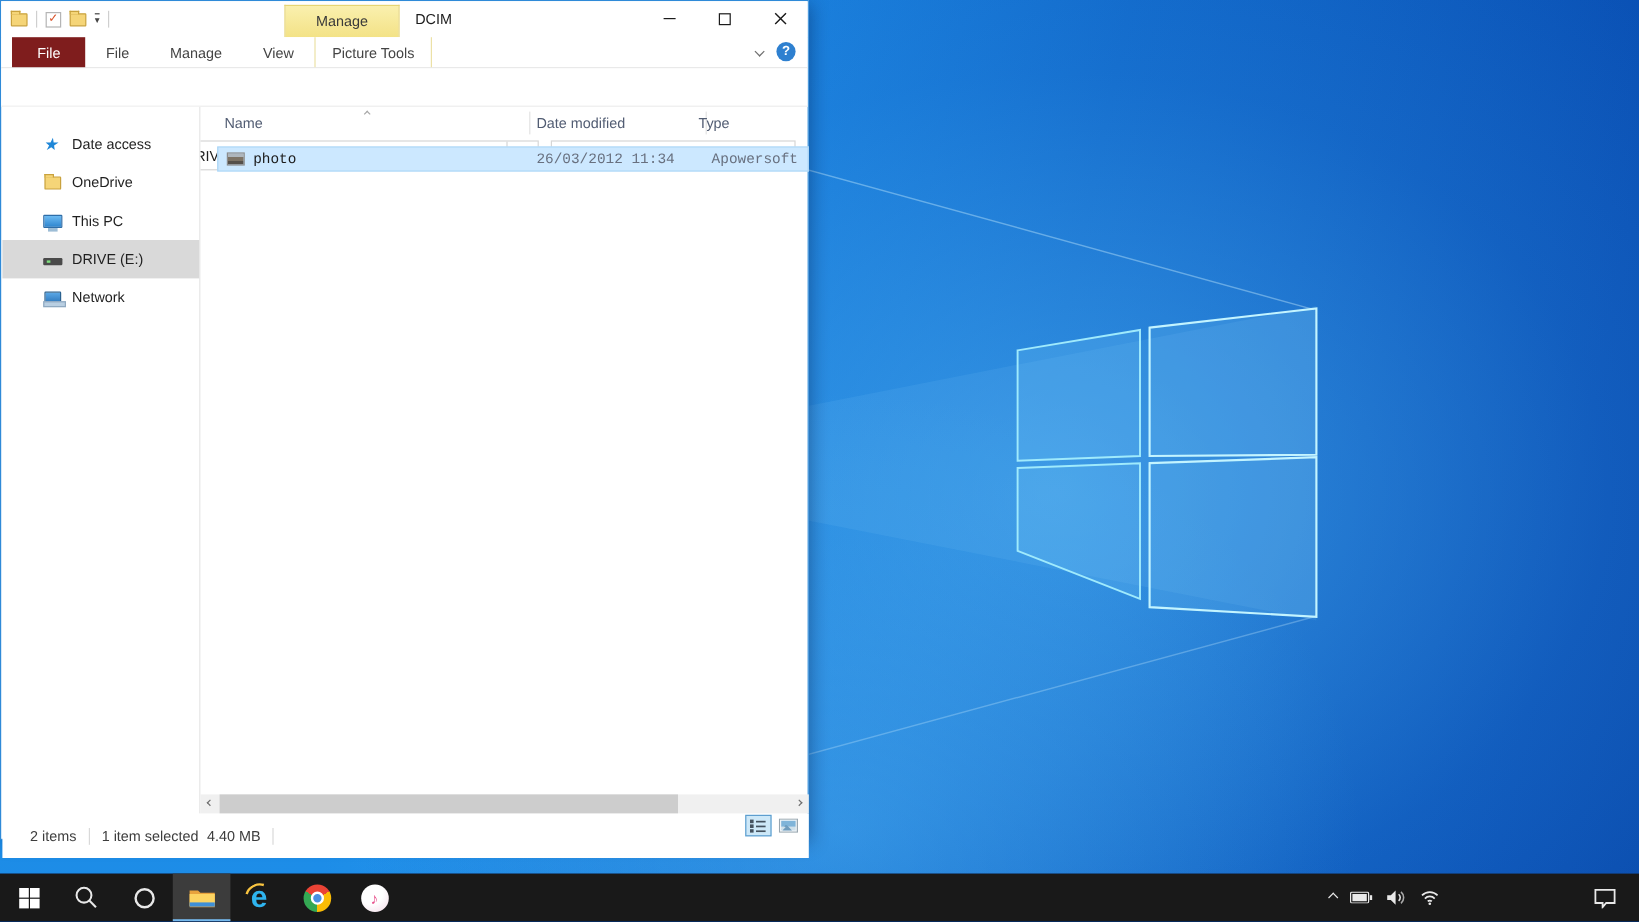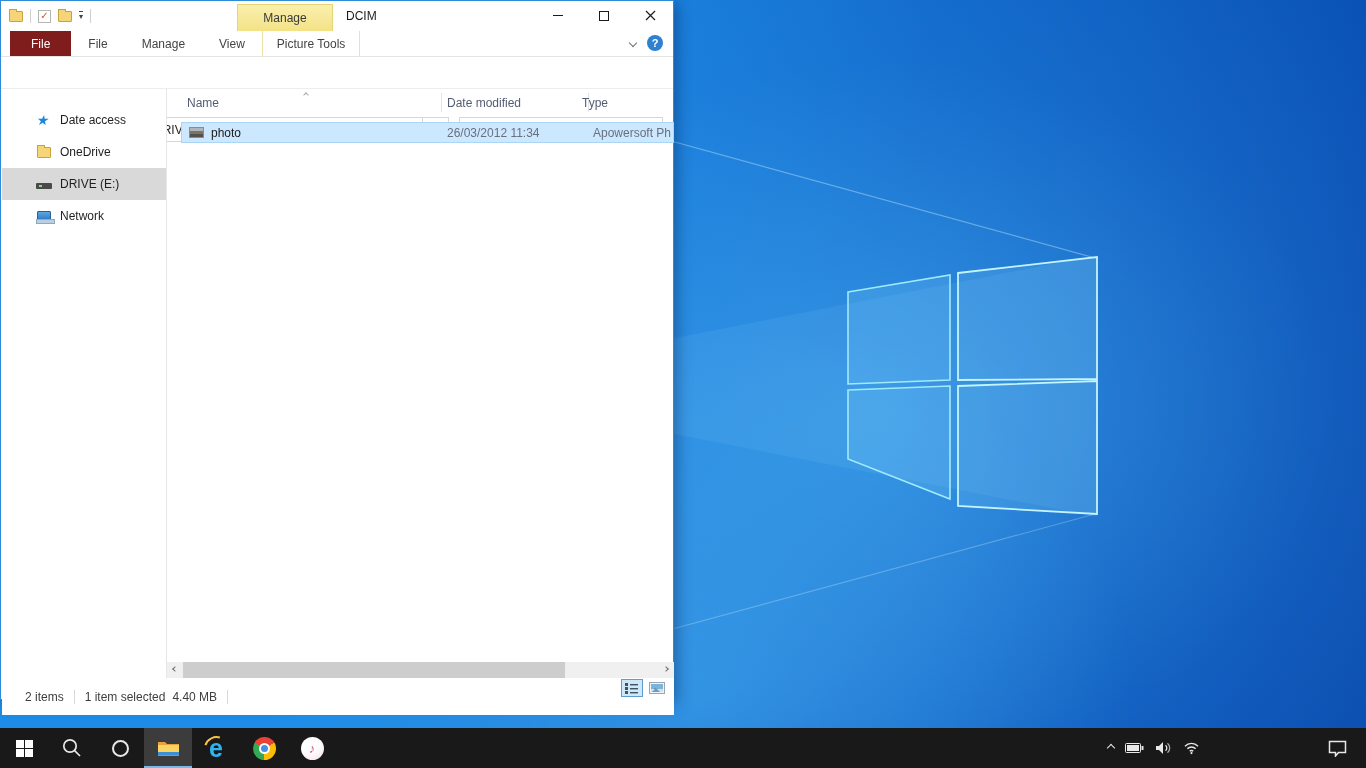--- a/index.html
+++ b/index.html
@@ -75,21 +75,21 @@
 
   .cols { position:absolute; left:166px; top:88px; width:507px; height:27px; font-size:12px; color:#525d73; }
   .colname { position:absolute; left:20px; top:7px; }
   .coldate { position:absolute; left:280px; top:7px; }
   .coltype { position:absolute; left:415px; top:7px; }
   .colsep { position:absolute; top:4px; width:1px; height:19px; background:#e3e3e3; }
   .sortcaret { position:absolute; left:137px; top:4px; }
 
   .rows { position:absolute; left:180px; top:121px; width:493px; }
   .frow { height:21px; display:flex; align-items:center; font-size:12px; color:#1b1b1b; }
-  .frow.sel { background:#cce8ff; box-shadow:inset 0 0 0 1px #aad5f5; }
+  .frow.sel { background:#cce8ff; box-shadow:inset 0 0 0 1px #aad5f5;font-family:Liberation Mono, monospace; }
   .c-name { width:260px; display:flex; align-items:center; gap:7px; padding-left:8px; }
   .c-date { width:146px; color:#68707f; padding-left:6px; }
   .c-type { width:84px; color:#68707f; padding-left:6px; overflow:hidden; white-space:nowrap; }
   .ic-photo { width:15px; height:11px; background:linear-gradient(180deg,#aeb6bd 0 35%,#7d7365 35% 70%,#55504a 70%); border:1px solid #8c8c8c; flex:none; }
   .ic-video { width:12px; height:14px; background:#fff; border:1px solid #b9b9b9; position:relative; flex:none; margin-left:1px; }
   .ic-video::after { content:""; position:absolute; left:2px; bottom:2px; width:7px; height:7px; background:#3a78c2; }
   .ic-video::before { content:""; position:absolute; left:4px; bottom:4px; z-index:1; border-left:3px solid #fff; border-top:2px solid transparent; border-bottom:2px solid transparent; }
 
   .hscroll { position:absolute; left:166px; top:661px; width:507px; height:16px; background:#f0f0f0; }
   .hthumb { position:absolute; left:16px; top:0; width:382px; height:16px; background:#cdcdcd; }
@@ -214,20 +214,26 @@
         <span class="sbicon">
             <span class="star">★</span>
           </span>
         <span>Date access</span>
       </div>
       <div class="sbitem">
         <span class="sbicon">
             <span class="fold"></span>
           </span>
         <span>OneDrive</span>
+      </div>
+      <div class="sbitem">
+        <span class="sbicon">
+            <span class="mon"></span>
+          </span>
+        <span>This PC</span>
       </div>
       <div class="sbitem sel">
         <span class="sbicon">
             <span class="drv"></span>
           </span>
         <span>DRIVE (E:)</span>
       </div>
       <div class="sbitem">
         <span class="sbicon">
             <span class="net"></span>

